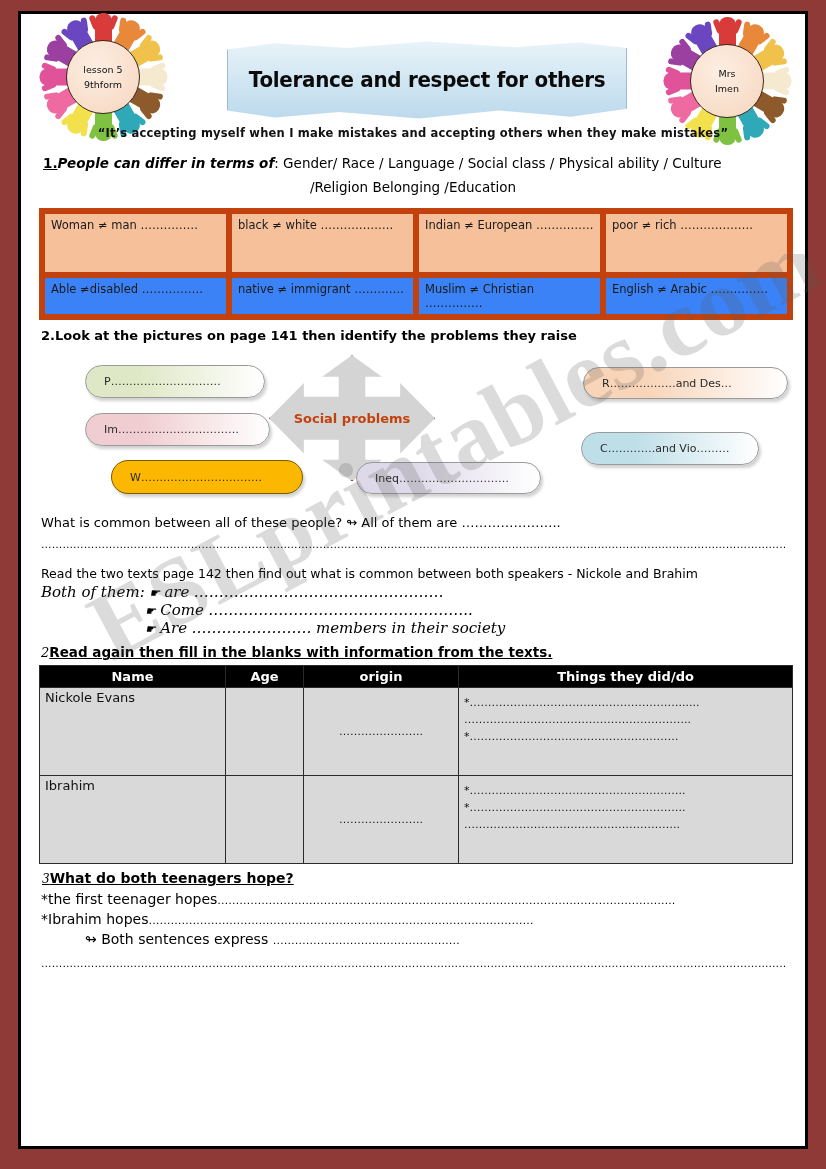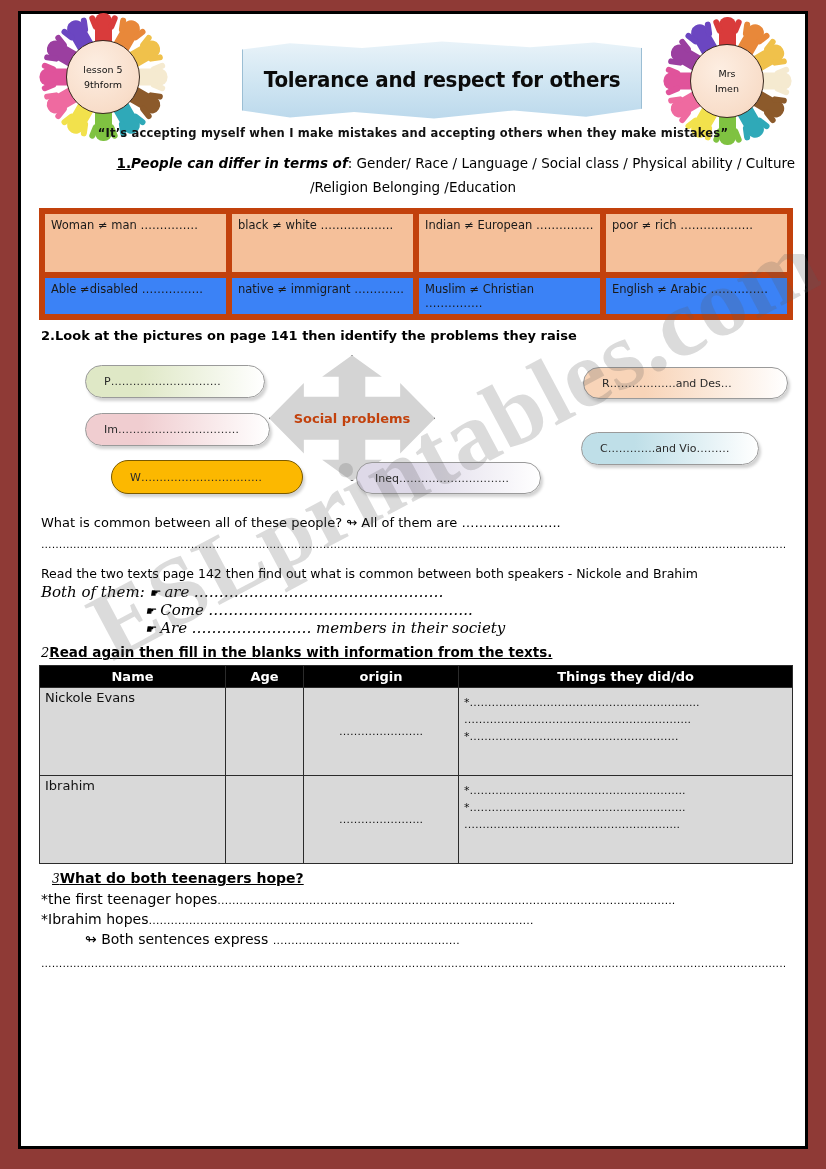--- a/index.html
+++ b/index.html
@@ -91,21 +91,21 @@
     justify-content: center;
     font-size: 9.5px;
     color: #111;
     line-height: 1.6;
     z-index: 5;
     font-family: "DejaVu Sans", sans-serif;
   }
   #banner {
     position: absolute;
     left: 196px; top: 26px;
-    width: 400px; height: 80px; margin-left: 15px;
+    width: 400px; height: 80px;
   }
   #banner .ribbon {
     position: absolute;
     left: 0; top: 0; width: 100%; height: 100%;
     background: linear-gradient(180deg, #e9f3f9 0%, #cfe5f2 55%, #bcd9ec 100%);
     border: 1px solid #9bbed4;
     border-radius: 2px;
     clip-path: polygon(0% 12%, 12% 4%, 30% 10%, 50% 2%, 72% 9%, 88% 3%, 100% 10%,
                        100% 86%, 86% 96%, 68% 88%, 48% 98%, 28% 90%, 12% 97%, 0% 88%);
   }
@@ -138,21 +138,21 @@
     font-size: 13.5px;
     color: #000;
   }
   #sec1 {
     margin-top: 6px;
     text-align: center;
     line-height: 1.75;
   }
   #sec1 .lead { text-decoration: underline; font-weight: 600; }
   #sec1 .ital { font-style: italic; font-weight: 600; }
-  #sec1 .row1 { display: block; text-align: right; padding-left: 12px; }
+  #sec1 .row1 { display: block; text-align: left; padding-left: 12px; }
   #sec1 .row2 { display: block; text-align: center; }
 
   
   #difftable {
     margin: 9px 8px 0 8px;
     width: 754px;
     border-collapse: collapse;
     table-layout: fixed;
   }
   #difftable td {
@@ -453,21 +453,21 @@
             <td style="padding-top:6px;">
               <span class="celldots">*…………………………………………………..</span>
               <span class="celldots">*…………………………………………………..</span>
               <span class="celldots">…………………………………………………..</span>
             </td>
           </tr>
         </tbody>
       </table>
 
       <div id="sec3">
-        <div style="margin-left:21px;">
+        <div style="margin-left:11px;">
           <span class="num" style="font-family:'DejaVu Serif',serif; text-decoration:underline;">3</span><span class="h" style="margin-left:0;">What do both teenagers hope?</span>
         </div>
 
         <div class="line">
           <span>*the first teenager hopes</span><span class="dots-sm">……………………………………………………………………………………………………………..</span>
         </div>
 
         <div class="line">
           <span>*Ibrahim hopes</span><span class="dots-sm">……………………………………………………………………………………………</span>
         </div>

